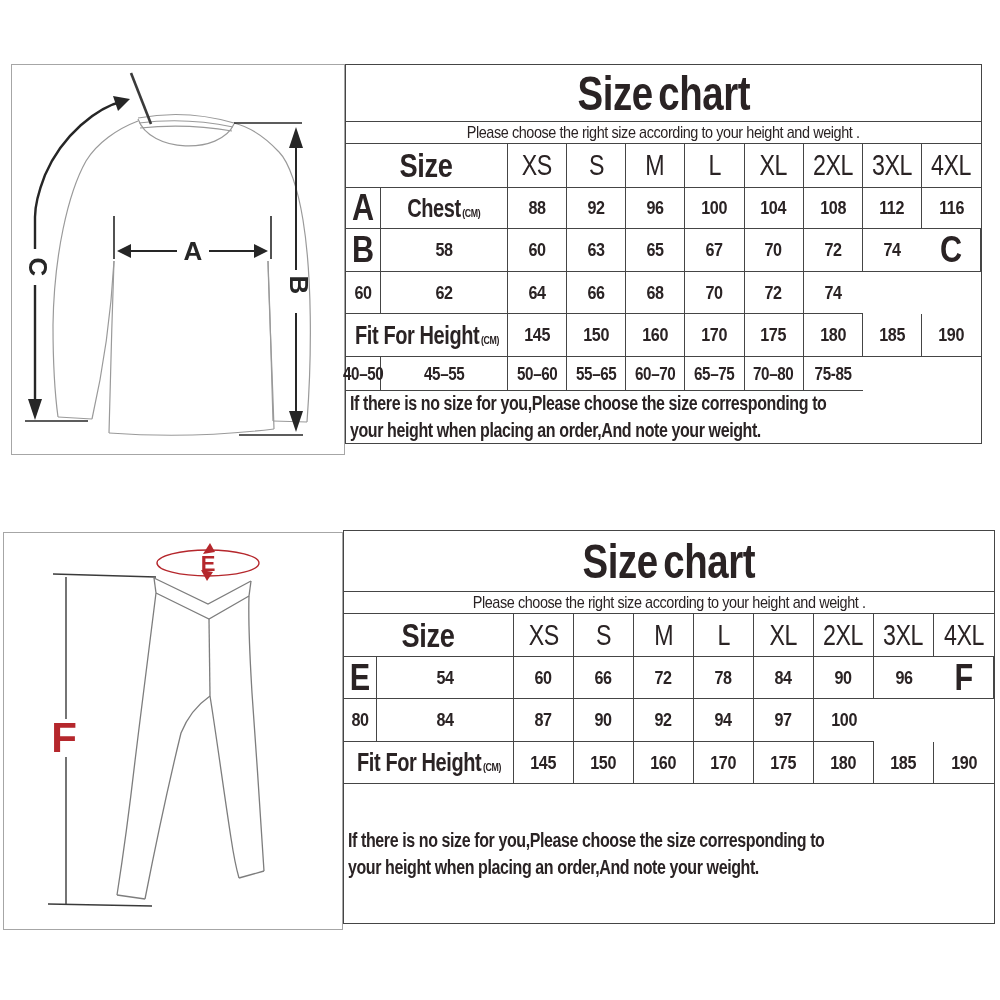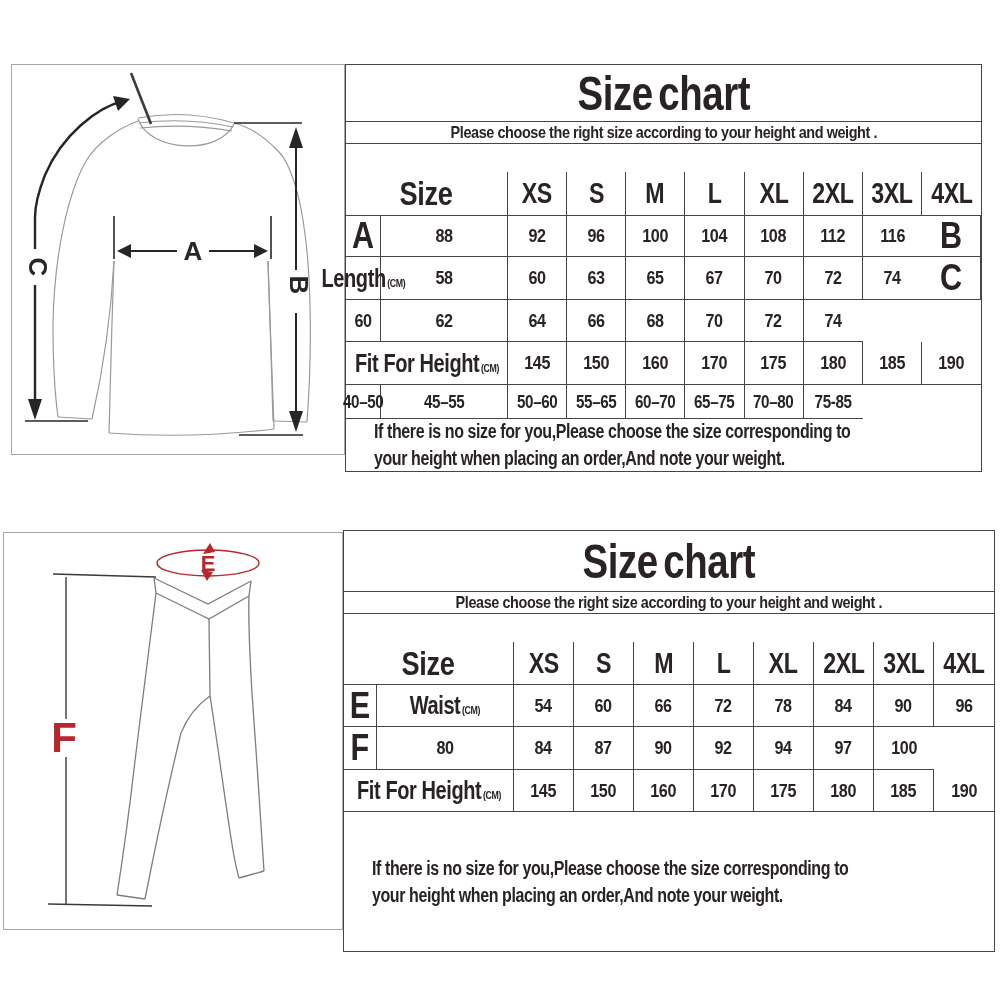--- a/index.html
+++ b/index.html
@@ -18,36 +18,36 @@
   }
   .illus{position:absolute;border:1px solid #a6a6a6;background:#fff;box-sizing:border-box;}
   .shirt-box{left:11px;top:64px;width:334px;height:391px;}
   .pants-box{left:3px;top:532px;width:340px;height:398px;}
   .tbl{position:absolute;border:1px solid var(--line);background:#fff;box-sizing:border-box;}
   .tbl-top{left:345px;top:64px;width:637px;}
   .tbl-bottom{left:343px;top:530px;width:652px;}
   .cell{display:flex;align-items:center;justify-content:center;box-sizing:border-box;}
   .title{height:57px;border-bottom:1px solid var(--line);font-size:48px;font-weight:bold;}
   .title-b{height:61px;}
-  .subtitle{height:22px;border-bottom:1px solid var(--line);font-size:17px;font-weight:bold;}
-  .grid{display:grid;margin-top:28px;}
+  .subtitle{height:22px;border-bottom:1px solid var(--line);font-size:17px;font-weight:normal;}
+  .grid{display:grid;}
   .grid-top{grid-template-columns:35px 127px repeat(8,1fr);grid-template-rows:44px 41px 43px 42px 43px 34px;}
   .grid-bottom{grid-template-columns:33px 137px repeat(8,1fr);grid-template-rows:43px 42px 43px 42px;}
   .c{border-right:1px solid var(--line);border-bottom:1px solid var(--line);display:flex;align-items:center;justify-content:center;box-sizing:border-box;overflow:visible;}
   .c.lc{border-right:none;}
   .hsize{grid-column:1/3;font-size:34px;font-weight:bold;}
-  .h{font-size:29px;font-weight:bold;}
+  .h{font-size:29px;font-weight:normal;}
   .letter{font-size:36px;font-weight:bold;}
   .rlabel{font-size:25px;font-weight:bold;}
   .rlabel2{font-size:19px;font-weight:bold;line-height:20px;}
   .merged{grid-column:1/3;font-size:25px;font-weight:bold;justify-content:center;}
   .v{font-size:19px;font-weight:bold;}
   .unit{font-size:11px;font-weight:bold;margin-left:2px;}
   .unit2{font-size:10px;font-weight:bold;margin-left:1px;}
-  .note{border-bottom:none;display:flex;flex-direction:column;justify-content:center;align-items:flex-start;padding-left:28px;box-sizing:border-box;font-size:20px;font-weight:bold;line-height:27px;}
+  .note{border-bottom:none;display:flex;flex-direction:column;justify-content:center;align-items:flex-start;padding-left:4px;box-sizing:border-box;font-size:20px;font-weight:bold;line-height:27px;}
   .note-top{height:52px;}
   .note-bottom{height:139px;}
   .cond{display:inline-block;transform:scaleX(0.8);white-space:nowrap;letter-spacing:-0.5px;}
   .cond85{display:inline-block;transform:scaleX(0.85);white-space:nowrap;letter-spacing:-0.5px;}
   .title .cond{word-spacing:-6px;}
   .note .cond{transform-origin:left center;}
   .lines{display:flex;flex-direction:column;align-items:center;}
   svg text{font-family:"Liberation Sans","DejaVu Sans",sans-serif;}
 </style>
 </head>
@@ -140,20 +140,23 @@
       <div class="c h">
           <span class="cond">3XL</span>
         </div>
       <div class="c h lc">
           <span class="cond">4XL</span>
         </div>
 
       <div class="c letter">
           <span class="cond85">A</span>
         </div>
+      <div class="c rlabel">
+          <span class="cond"><span>Chest</span><span class="unit">(CM)</span></span>
+        </div>
       <div class="c v">
           <span class="cond85">88</span>
         </div>
       <div class="c v">
           <span class="cond85">92</span>
         </div>
       <div class="c v">
           <span class="cond85">96</span>
         </div>
       <div class="c v">
@@ -167,23 +170,20 @@
         </div>
       <div class="c v">
           <span class="cond85">112</span>
         </div>
       <div class="c v lc">
           <span class="cond85">116</span>
         </div>
 
       <div class="c letter">
           <span class="cond85">B</span>
-        </div>
-      <div class="c rlabel">
-          <span class="cond"><span>Length</span><span class="unit">(CM)</span></span>
         </div>
       <div class="c v">
           <span class="cond85">58</span>
         </div>
       <div class="c v">
           <span class="cond85">60</span>
         </div>
       <div class="c v">
           <span class="cond85">63</span>
         </div>
@@ -356,23 +356,20 @@
       <div class="c h">
           <span class="cond">3XL</span>
         </div>
       <div class="c h lc">
           <span class="cond">4XL</span>
         </div>
 
       <div class="c letter">
           <span class="cond85">E</span>
         </div>
-      <div class="c rlabel">
-          <span class="cond"><span>Waist</span><span class="unit">(CM)</span></span>
-        </div>
       <div class="c v">
           <span class="cond85">54</span>
         </div>
       <div class="c v">
           <span class="cond85">60</span>
         </div>
       <div class="c v">
           <span class="cond85">66</span>
         </div>
       <div class="c v">

